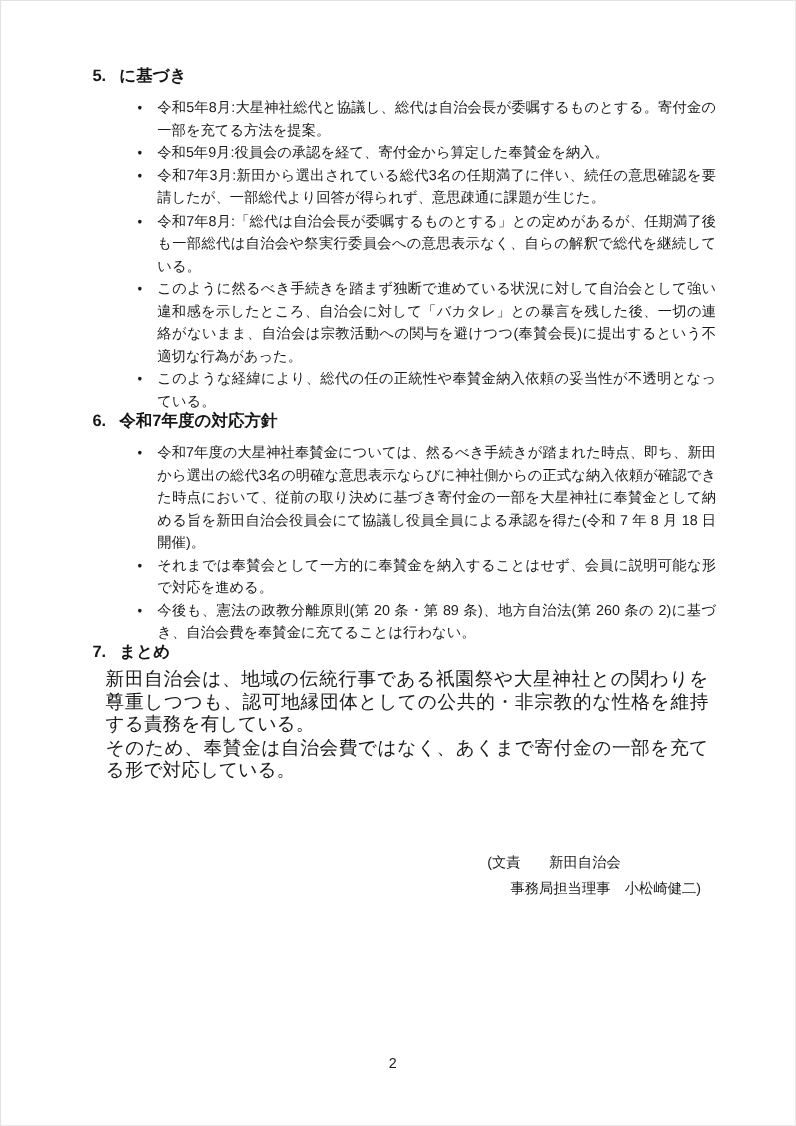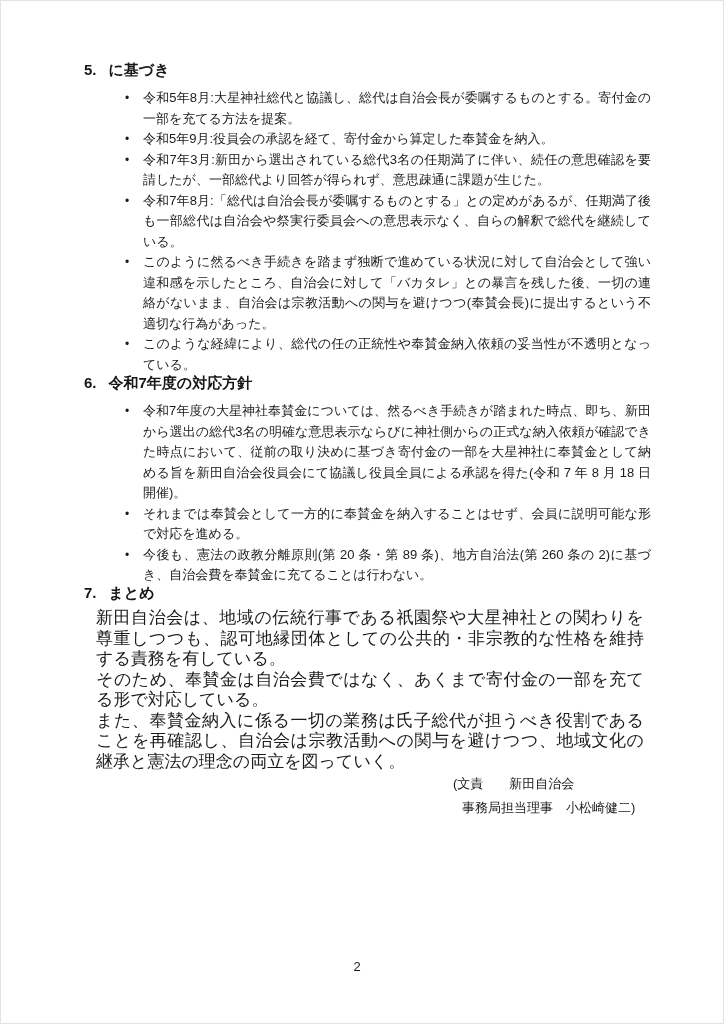--- a/index.html
+++ b/index.html
@@ -69,27 +69,27 @@
     margin: 0;
     font-size: 17px;
     line-height: 20.5px;
     text-align: justify;
     text-justify: inter-ideograph;
     word-break: normal;
     overflow-wrap: break-word;
   }
   .signature {
     position: absolute;
-    left: 453px;
+    left: 443px;
     top: 772px;
     font-size: 13px;
     line-height: 24px;
     white-space: nowrap;
   }
-  .signature .sig-line-2 { margin-left: 9px; }
+  .signature .sig-line-2 { margin-left: 21px; }
   .page-number {
     position: absolute;
     top: 958px;
     left: 0;
     width: 714px;
     text-align: center;
     font-size: 13px;
     line-height: 18px;
   }
 </style>
@@ -153,21 +153,20 @@
   </div>
 
   <div class="section sec-7">
     <div class="heading">
       <span class="hnum">7.</span>
       <span>まとめ</span>
     </div>
     <div class="paras">
       <p>新田自治会は、地域の伝統行事である祇園祭や大星神社との関わりを尊重しつつも、認可地縁団体としての公共的・非宗教的な性格を維持する責務を有している。</p>
       <p>そのため、奉賛金は自治会費ではなく、あくまで寄付金の一部を充てる形で対応している。</p>
-      <p>また、奉賛金納入に係る一切の業務は氏子総代が担うべき役割であることを再確認し、自治会は宗教活動への関与を避けつつ、地域文化の継承と憲法の理念の両立を図っていく。</p>
     </div>
   </div>
 
   <div class="signature">
     <div class="sig-line-1">(文責　　新田自治会</div>
     <div class="sig-line-2">事務局担当理事　小松崎健二)</div>
   </div>
 
   <div class="page-number">2</div>
 

